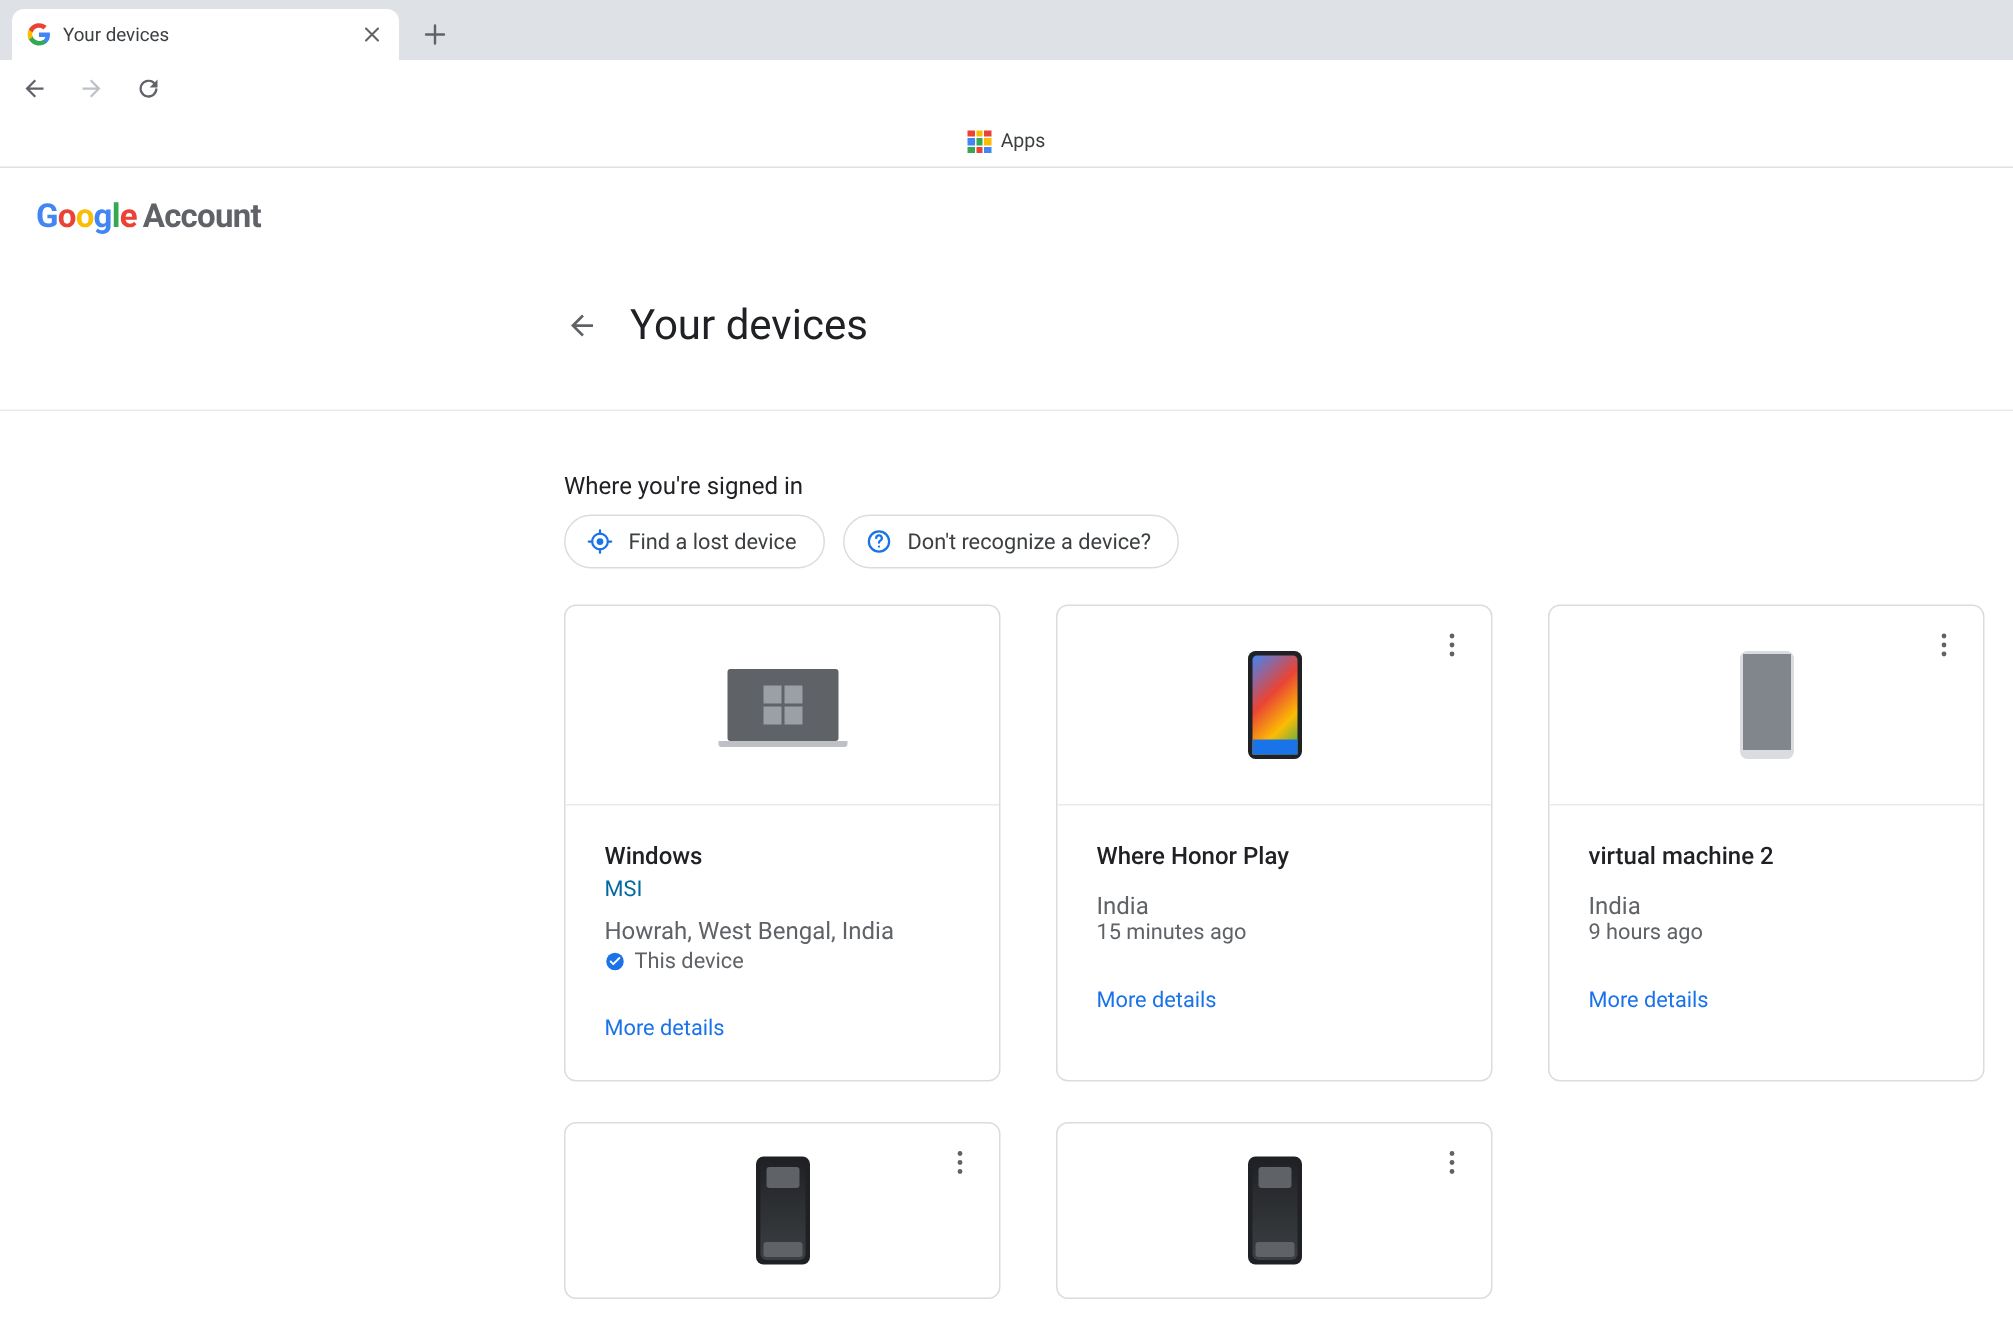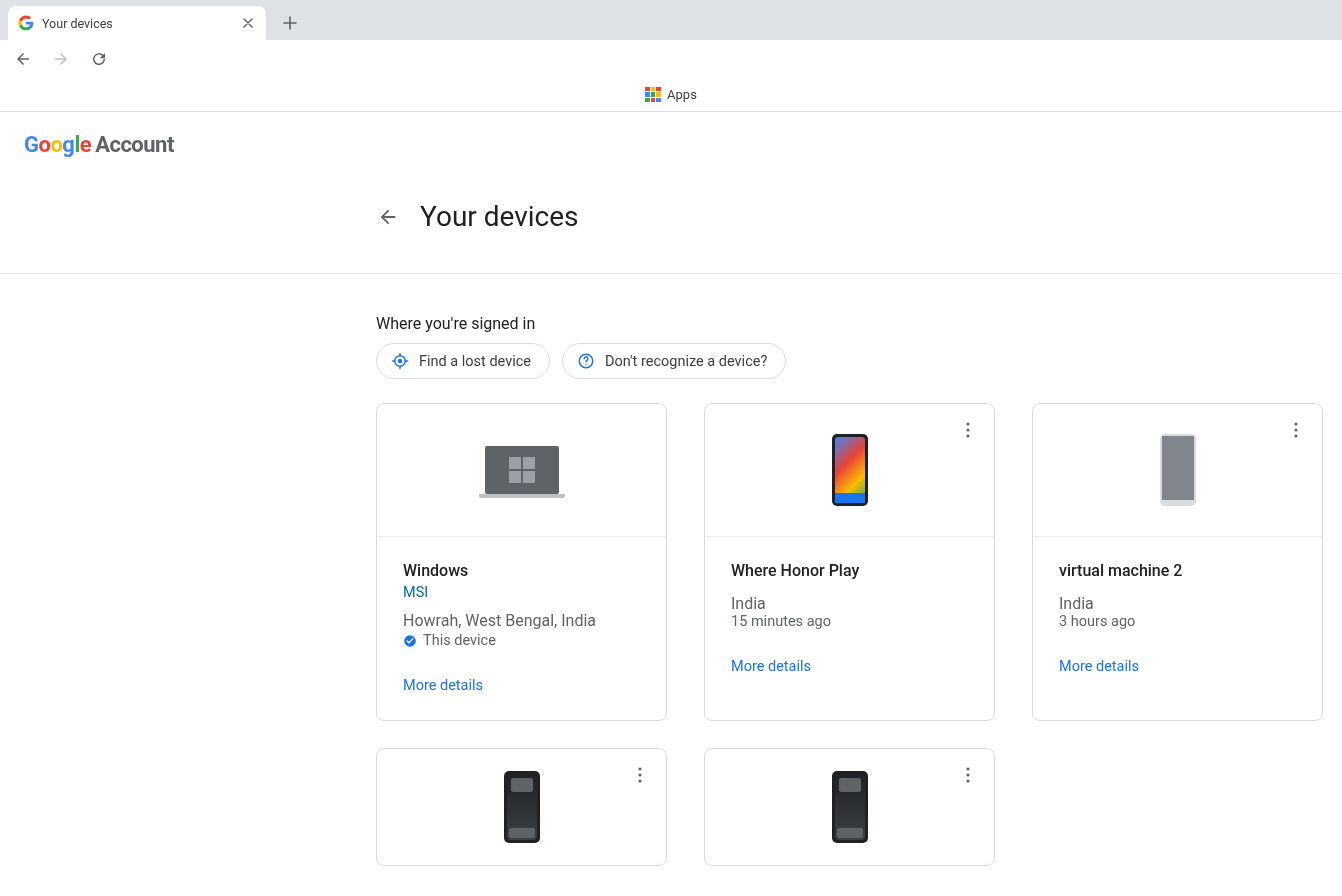--- a/index.html
+++ b/index.html
@@ -242,21 +242,21 @@
         </div>
       <div class="card-img">
           <div class="phone gray">
             <div class="screen"></div>
           </div>
         </div>
       <div class="card-body">
         <div class="dev-name">virtual machine 2</div>
         <div style="height:10px"></div>
         <div class="dev-loc">India</div>
-        <div class="dev-time">3 hours ago</div>
+        <div class="dev-time">9 hours ago</div>
         <span class="details">More details</span>
       </div>
     </div>
   </div>
 
   <div class="cards row2" style="margin-top:27px">
     <div class="card">
       <div class="more-menu">
           <svg width="4" height="16" viewBox="0 0 4 16">
             <circle cx="2" cy="2" r="1.6" fill="#5f6368"></circle>

